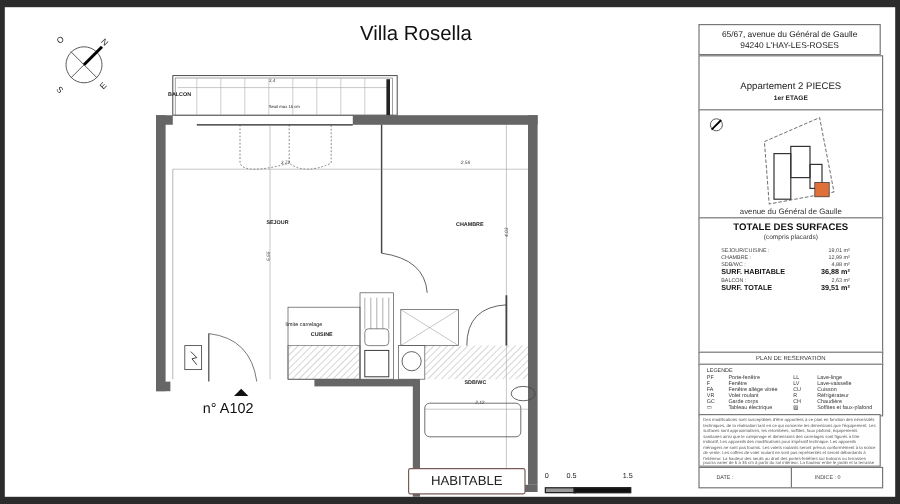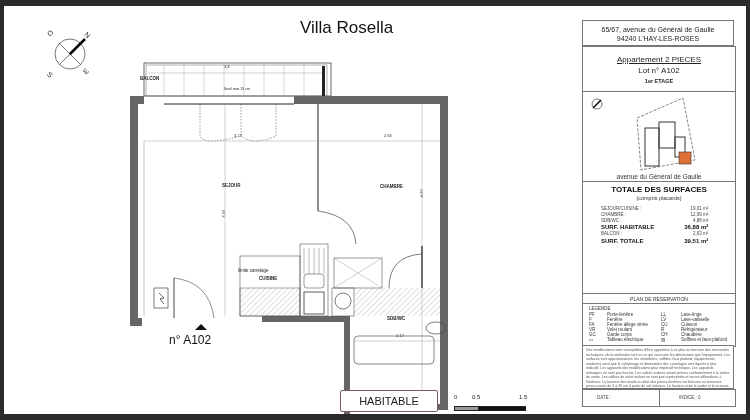--- a/index.html
+++ b/index.html
@@ -4,21 +4,21 @@
 <style>
   html,body{margin:0;padding:0;}
   body{width:750px;height:420px;background:#2b2b2b;position:relative;overflow:hidden;font-family:"Liberation Sans",sans-serif;}
   .page{position:absolute;left:4px;top:6px;width:742px;height:408px;background:#fff;}
   .title{position:absolute;left:296px;top:12px;font-size:17px;color:#111;}
   .compass{position:absolute;left:40px;top:18px;}
   .plan{position:absolute;left:0;top:0;}
   .c-box{position:absolute;border:1px solid #777;background:#fff;}
   .addr{left:578px;top:14px;width:152px;height:26px;text-align:center;font-size:7px;line-height:9px;padding-top:4px;box-sizing:border-box;color:#222;}
   .apt{left:578px;top:40px;width:152px;height:45px;text-align:center;color:#222;}
-  .apt .l1{font-size:8px;margin-top:8px;text-decoration:underline;}
+  .apt .l1{font-size:8px;margin-top:20px;}
   .apt .l2{font-size:8px;margin-top:2px;}
   .apt .l3{font-size:5.5px;font-weight:bold;margin-top:3px;}
   .situ{left:578px;top:85px;width:152px;height:90px;}
   .situ .street{position:absolute;bottom:2px;width:100%;text-align:center;font-size:6.5px;color:#333;}
   .surf{left:578px;top:175px;width:152px;height:112px;}
   .surf .h{text-align:center;font-size:8px;font-weight:bold;margin-top:3px;color:#111;}
   .surf .sub{text-align:center;font-size:5.5px;margin-top:1px;color:#333;}
   .surf table{border-collapse:collapse;margin:4px 0 0 18px;}
   .surf td{font-size:4.5px;color:#444;padding:0.6px 0;}
   .surf td.v{text-align:right;width:54px;}
@@ -154,21 +154,20 @@
 
   <div class="lot-tri"></div>
   <div class="lot">n° A102</div>
 
   <div class="c-box addr">
     <div>65/67, avenue du Général de Gaulle</div>
     <div>94240 L'HAY-LES-ROSES</div>
   </div>
   <div class="c-box apt">
     <div class="l1">Appartement 2 PIECES</div>
-    <div class="l2">Lot n° A102</div>
     <div class="l3">1er ETAGE</div>
   </div>
   <div class="c-box situ">
     <svg width="152" height="80">
       <g transform="translate(8,6)">
           <circle cx="6" cy="6" r="5" fill="none" stroke="#555" stroke-width="0.8"></circle>
           <line x1="2" y1="10" x2="10" y2="2" stroke="#000" stroke-width="1.5"></line>
         </g>
       <path d="M54 26 L100 6 L112 68 L58 78 Z" fill="none" stroke="#333" stroke-width="0.6" stroke-dasharray="3,1.5"></path>
       <g fill="none" stroke="#333" stroke-width="1">

